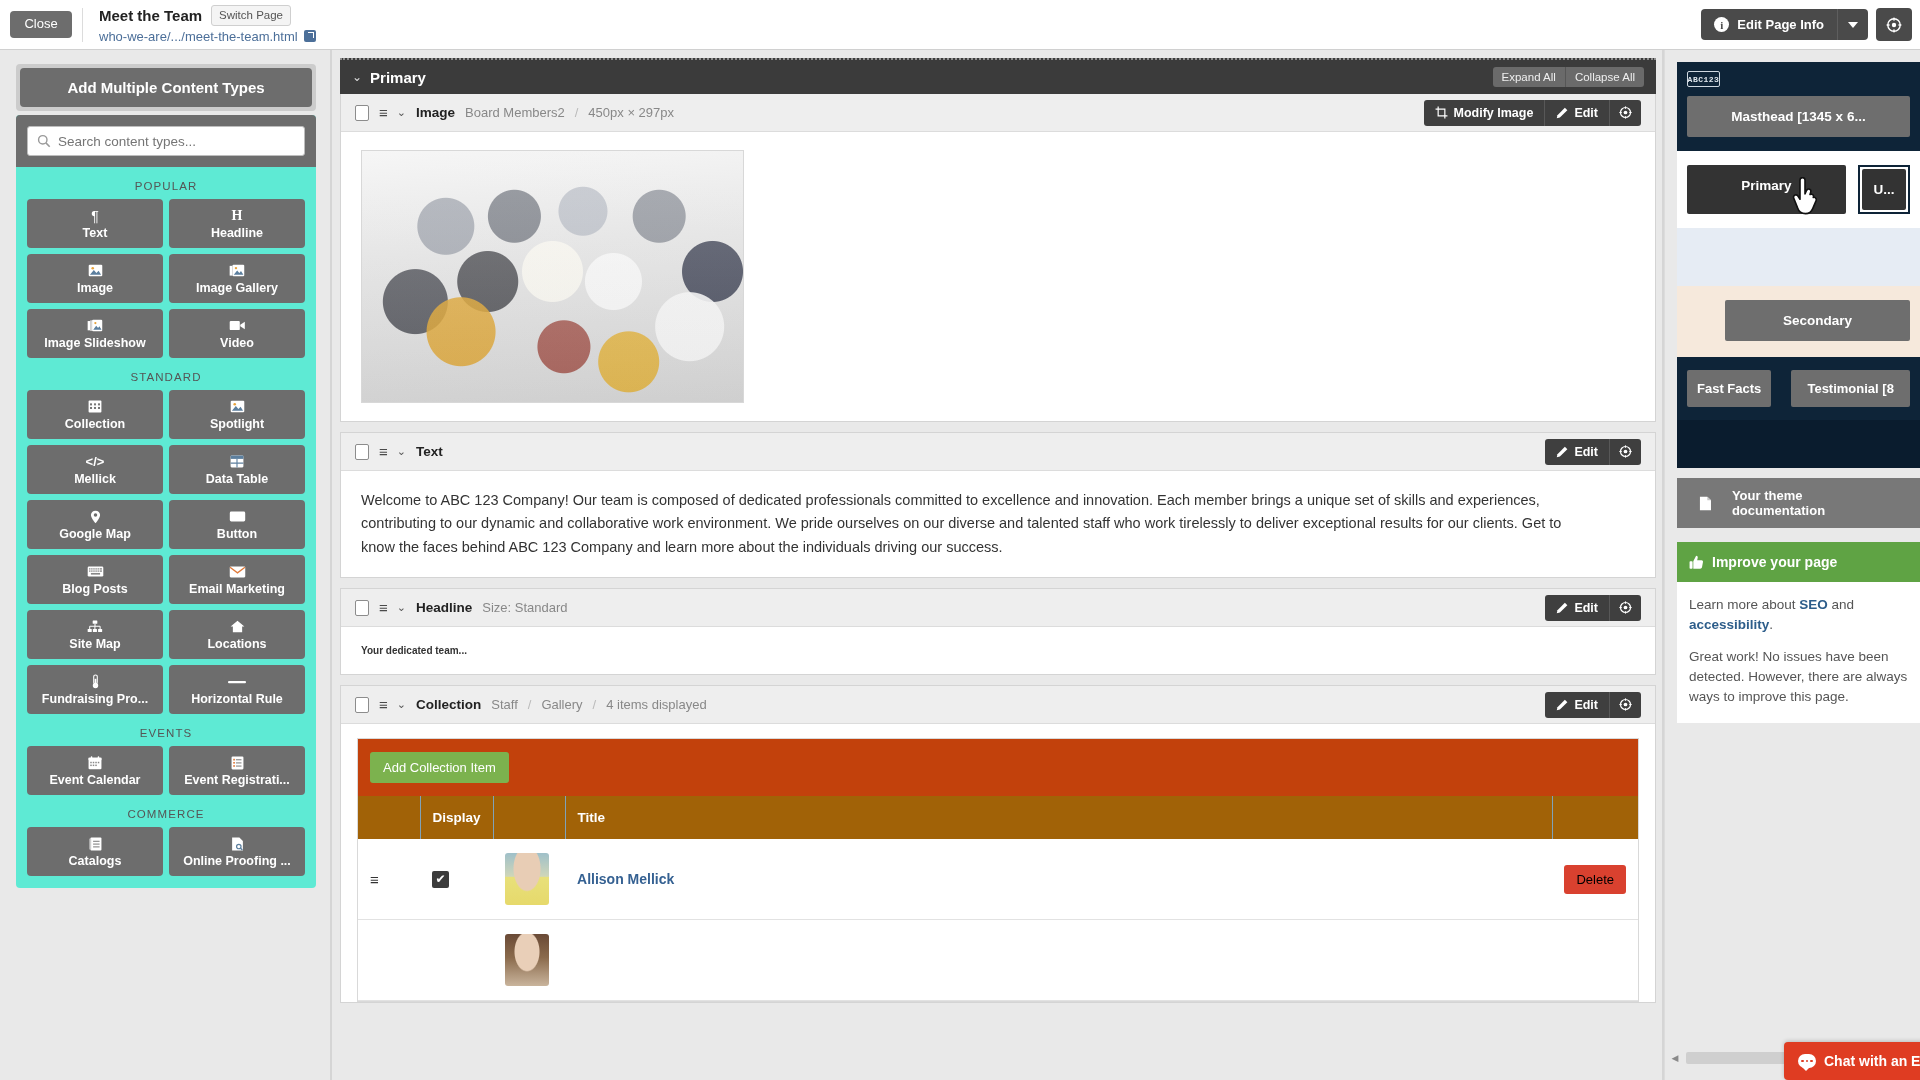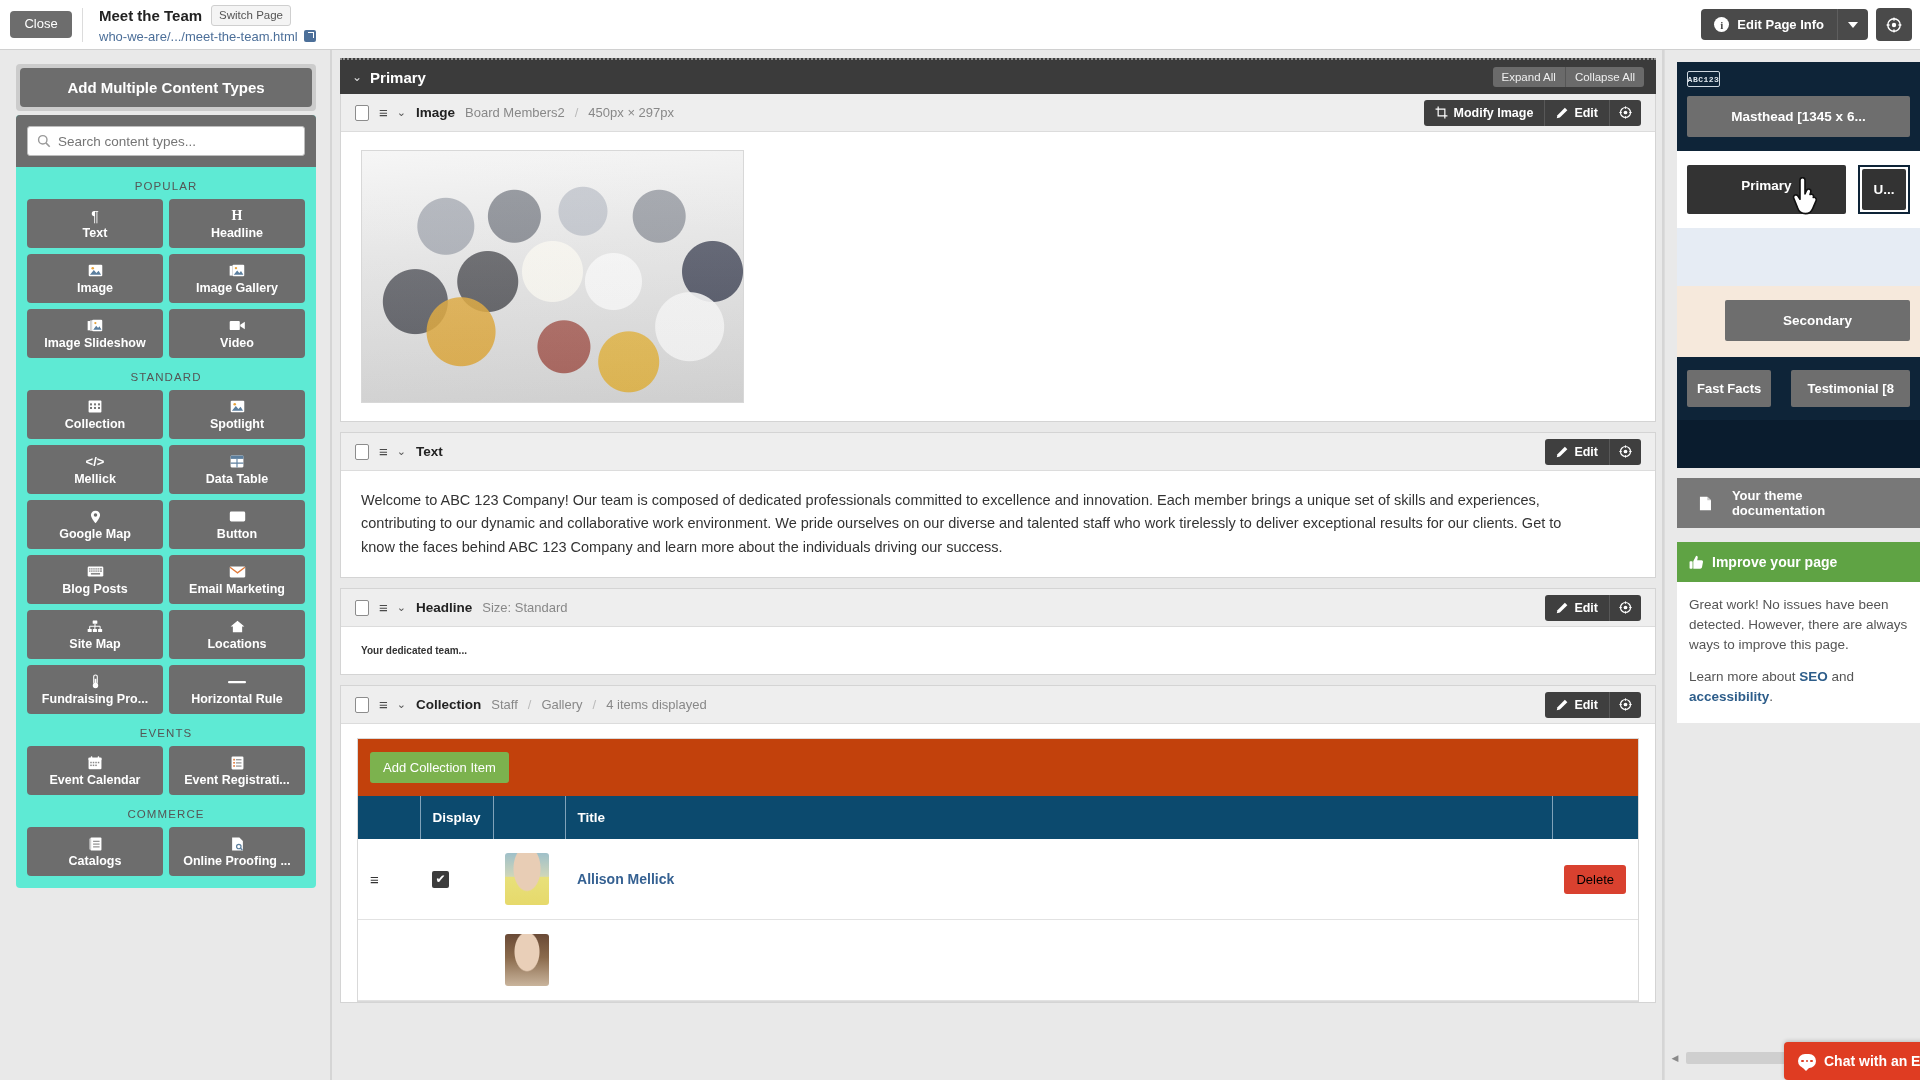--- a/index.html
+++ b/index.html
@@ -179,21 +179,21 @@
   
   .coll-inner { border:1px solid #d9d9d9; margin:14px 16px 0 16px; }
   .coll-toolbar { background:#c2410c; padding:13px 12px; }
   .add-coll-btn {
     background:#7cb24e; color:#fff; border:none; border-radius:3px;
     font-size:13px; padding:8px 13px; cursor:pointer;
     font-family:"Liberation Sans", sans-serif;
   }
   table.coll-table { width:100%; border-collapse:collapse; background:#fff; }
   table.coll-table thead th {
-    background:#0c4a6e; color:#fff; font-size:13.5px; font-weight:bold;
+    background:#a16207; color:#fff; font-size:13.5px; font-weight:bold;
     text-align:left; padding:14px 12px; border-right:1px solid #80a2b9;
   }
   table.coll-table thead th:last-child { border-right:none; }
   table.coll-table tbody td {
     padding:14px 12px; border-bottom:1px solid #e2e2e2; vertical-align:middle;
   }
   .row-drag { color:#333; font-size:15px; letter-spacing:-1px; cursor:grab; }
   .row-check {
     width:17px; height:17px; background:#3c3c3c; border-radius:2px; color:#fff;
     display:inline-flex; align-items:center; justify-content:center; font-size:12px;
@@ -874,22 +874,22 @@
 
     <div class="improve-card">
       <div class="improve-head">
         <svg width="15" height="15" viewBox="0 0 16 16">
             <path d="M4.6 6.6 L7.6 0.8 C8.8 0.8 9.6 1.8 9.3 3 L8.7 5.6 L13.4 5.6 C14.4 5.6 15.1 6.5 14.9 7.5 L13.9 12.8 C13.7 13.9 12.9 14.6 11.9 14.6 L4.6 14.6 Z" fill="#fff"></path>
             <rect x="0.6" y="6.6" width="3.2" height="8" rx="0.8" fill="#fff"></rect>
           </svg>
         <span>Improve your page</span>
       </div>
       <div class="improve-body">
+        <p><span>Learn more about </span><a href="#">SEO</a><span> and </span><a href="#">accessibility</a><span>.</span></p>
         <p>Great work! No issues have been detected. However, there are always ways to improve this page.</p>
-        <p><span>Learn more about </span><a href="#">SEO</a><span> and </span><a href="#">accessibility</a><span>.</span></p>
       </div>
     </div>
   </div>
 </div>
 
 <div class="rp-scroll">
   <div class="arrow">◀</div>
   <div class="track"></div>
 </div>
 

